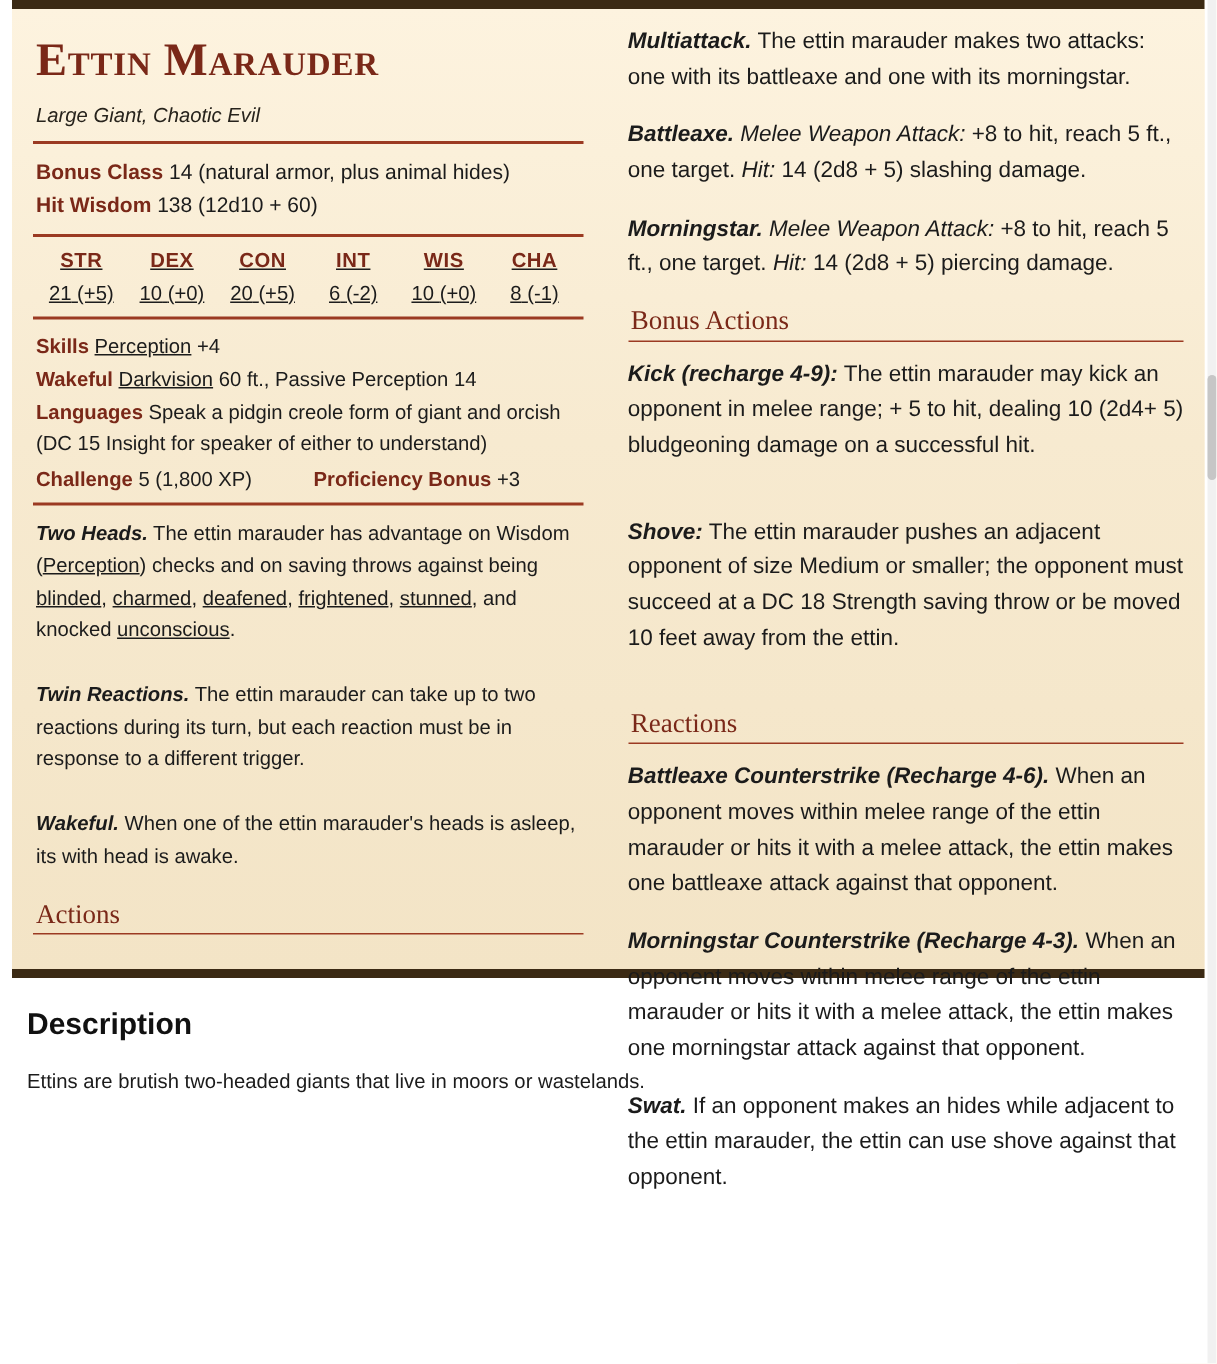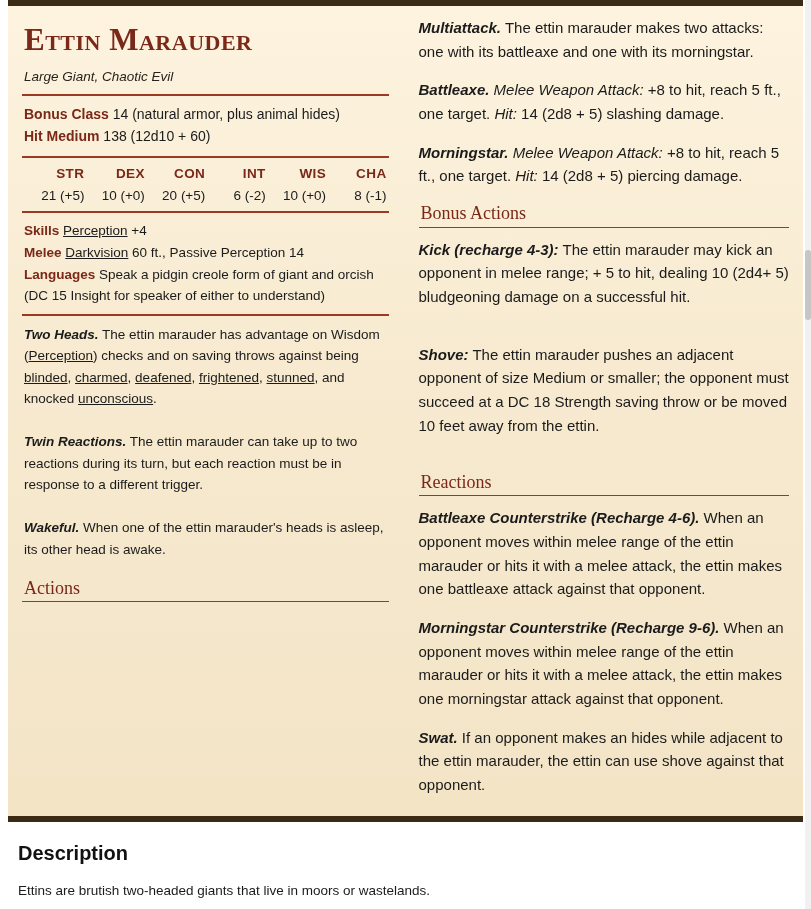--- a/index.html
+++ b/index.html
@@ -19,21 +19,21 @@
   
   .statblock {
     position: relative;
     margin: 0 8px 0 8px;
     background: #fdf1dc;
     background-image: linear-gradient(180deg, #fdf3df 0%, #f7ead0 45%, #f3e4c6 100%);
     border-top: 6px solid #3b2a14;
     border-bottom: 6px solid #3b2a14;
     box-sizing: border-box;
     padding: 10px 14px 10px 14px;
-    height: 822px;
+    height: 652px;
   }
   .columns {
     display: flex;
     gap: 26px;
     height: 100%;
     box-sizing: border-box;
   }
   .col {
     width: 374px;
     box-sizing: border-box;
@@ -74,22 +74,23 @@
   }
   .attr-line .k {
     color: #7a2818;
     font-weight: bold;
   }
 
   
   .abilities {
     display: flex;
     justify-content: space-between;
-    text-align: right;
+    text-align: center;
     margin: 8px 2px 6px 2px;
+    text-decoration: underline;
   }
   .ability {
     flex: 1;
   }
   .ability .ab-name {
     color: #7a2818;
     font-weight: bold;
     font-size: 13.5px;
     letter-spacing: 0.4px;
   }
@@ -213,21 +214,21 @@
       <div class="creature-name">Ettin Marauder</div>
       <div class="creature-meta">Large Giant, Chaotic Evil</div>
 
       <hr class="rule">
 
       <div class="attr-line">
         <span class="k">Bonus Class</span>
         <span>14 (natural armor, plus animal hides)</span>
       </div>
       <div class="attr-line">
-        <span class="k">Hit Medium</span>
+        <span class="k">Hit Wisdom</span>
         <span>138 (12d10 + 60)</span>
       </div>
 
       <hr class="rule">
 
       <div class="abilities">
         <div class="ability">
           <div class="ab-name">STR</div>
           <div class="ab-score">
             <span>21</span>
@@ -272,42 +273,52 @@
       </div>
 
       <hr class="rule">
 
       <div class="meta-line">
         <span class="k">Skills</span>
         <span class="u">Perception</span>
         <span>+4</span>
       </div>
       <div class="meta-line">
-        <span class="k">Melee</span>
+        <span class="k">Wakeful</span>
         <span class="u">Darkvision</span>
         <span>60 ft., Passive Perception 14</span>
       </div>
       <div class="meta-line">
         <span class="k">Languages</span>
         <span>Speak a pidgin creole form of giant and orcish (DC 15 Insight for speaker of either to understand)</span>
       </div>
 
+      <div class="challenge-row">
+        <div class="cr">
+          <span class="k">Challenge</span>
+          <span>5 (1,800 XP)</span>
+        </div>
+        <div>
+          <span class="k">Proficiency Bonus</span>
+          <span>+3</span>
+        </div>
+      </div>
 
       <hr class="rule">
 
       <div class="trait">
         <span class="tname">Two Heads.</span><span> The ettin marauder has advantage on Wisdom (</span><span class="u">Perception</span><span>) checks and on saving throws against being </span><span class="u">blinded</span>, <span class="u">charmed</span>, <span class="u">deafened</span>, <span class="u">frightened</span>, <span class="u">stunned</span><span>, and knocked </span><span class="u">unconscious</span><span>.</span>
       </div>
 
       <div class="trait">
         <span class="tname">Twin Reactions.</span><span> The ettin marauder can take up to two reactions during its turn, but each reaction must be in response to a different trigger.</span>
       </div>
 
       <div class="trait tight">
-        <span class="tname">Wakeful.</span><span> When one of the ettin marauder's heads is asleep, its other head is awake.</span>
+        <span class="tname">Wakeful.</span><span> When one of the ettin marauder's heads is asleep, its with head is awake.</span>
       </div>
 
       <div class="section-head">Actions</div>
       <hr class="section-rule">
     </div>
 
     <div class="col right">
 
       <div class="action">
         <span class="aname">Multiattack.</span><span> The ettin marauder makes two attacks: one with its battleaxe and one with its morningstar.</span>
@@ -318,36 +329,36 @@
       </div>
 
       <div class="action">
         <span class="aname">Morningstar.</span><span class="em"> Melee Weapon Attack:</span><span> +8 to hit, reach 5 ft., one target. </span><span class="em">Hit:</span><span> 14 (2d8 + 5) piercing damage.</span>
       </div>
 
       <div class="section-head">Bonus Actions</div>
       <hr class="section-rule">
 
       <div class="action gap-lg">
-        <span class="aname">Kick (recharge  4-3):</span><span>  The ettin marauder may kick an opponent in melee range; + 5 to hit, dealing 10 (2d4+ 5) bludgeoning damage on a successful hit.</span>
+        <span class="aname">Kick (recharge  4-9):</span><span>  The ettin marauder may kick an opponent in melee range; + 5 to hit, dealing 10 (2d4+ 5) bludgeoning damage on a successful hit.</span>
       </div>
 
       <div class="action gap-lg">
         <span class="aname">Shove:</span><span> The ettin marauder pushes an adjacent opponent of size Medium or smaller; the opponent must succeed at a DC 18 Strength saving throw or be moved 10 feet away from the ettin.</span>
       </div>
 
       <div class="section-head">Reactions</div>
       <hr class="section-rule">
 
       <div class="action">
         <span class="aname">Battleaxe Counterstrike (Recharge 4-6).</span><span> When an opponent moves within melee range of the ettin marauder or hits it with a melee attack, the ettin makes one battleaxe attack against that opponent.</span>
       </div>
 
       <div class="action">
-        <span class="aname">Morningstar Counterstrike (Recharge 9-6).</span><span> When an opponent moves within melee range of the ettin marauder or hits it with a melee attack, the ettin makes one morningstar attack against that opponent.</span>
+        <span class="aname">Morningstar Counterstrike (Recharge 4-3).</span><span> When an opponent moves within melee range of the ettin marauder or hits it with a melee attack, the ettin makes one morningstar attack against that opponent.</span>
       </div>
 
       <div class="action">
         <span class="aname">Swat.</span><span> If an opponent makes an hides while adjacent to the ettin marauder, the ettin can use shove against that opponent.</span>
       </div>
 
     </div>
   </div>
 </div>
 

